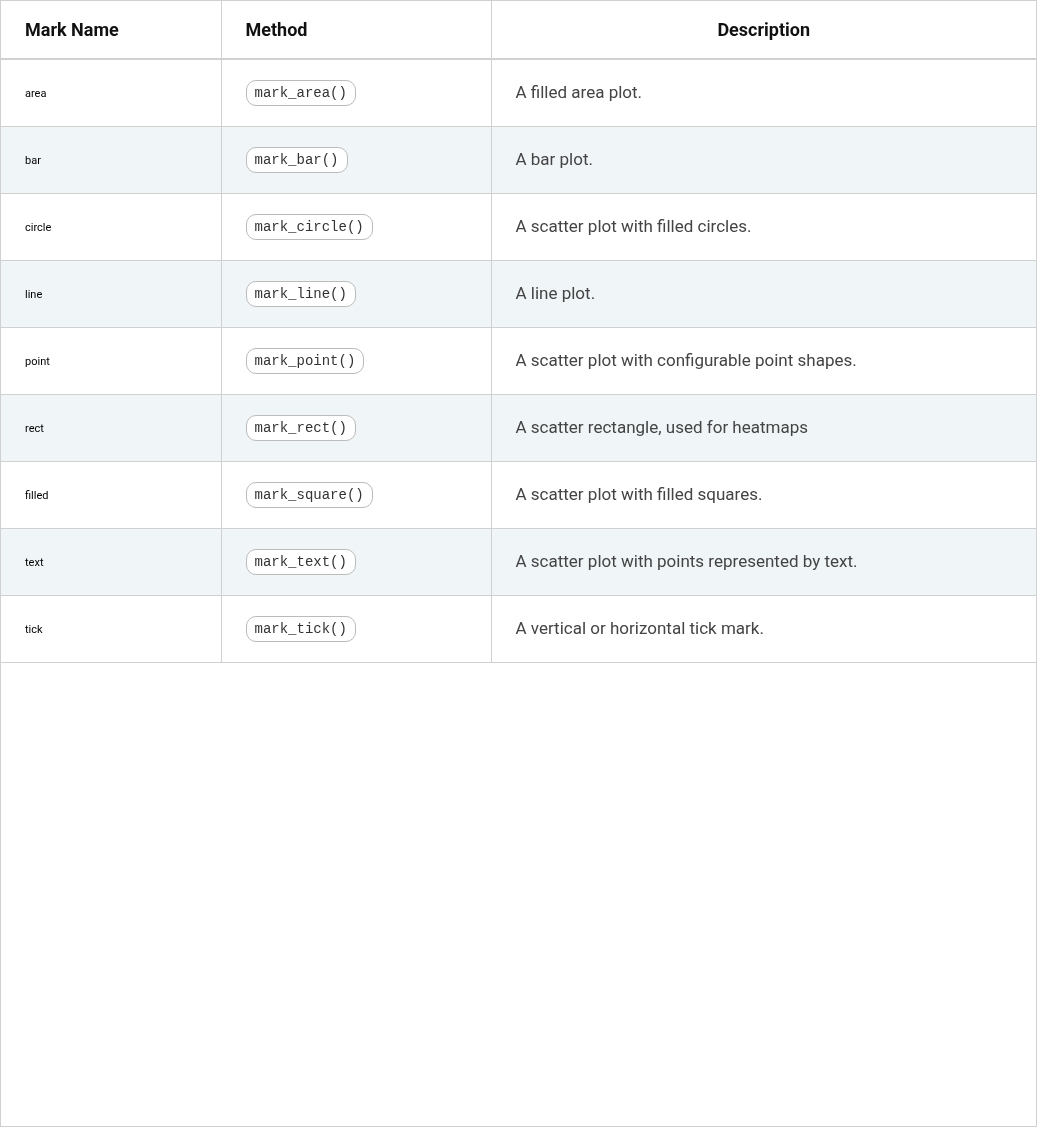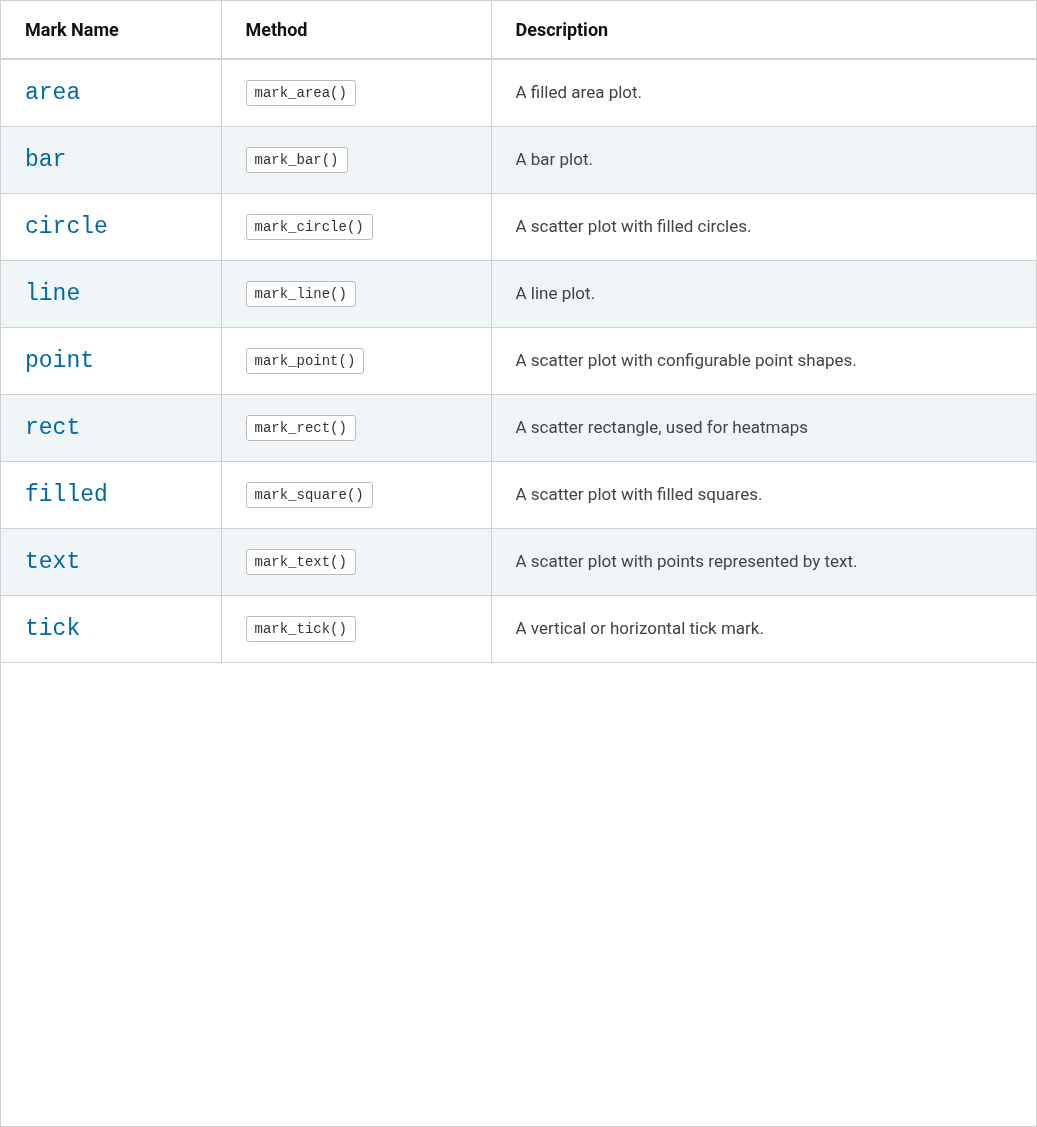--- a/index.html
+++ b/index.html
@@ -46,53 +46,53 @@
     thead th:first-child {
       width: 220px;
     }
 
     thead th:nth-child(2) {
       width: 270px;
     }
 
     thead th:nth-child(3) {
       width: auto;
+      text-align: center;
     }
 
     tbody tr {
       border-bottom: 1px solid #d0d0d0;
     }
 
     tbody tr:nth-child(even) {
       background-color: #f0f5f7;
     }
 
     tbody tr:nth-child(odd) {
       background-color: #ffffff;
     }
 
     tbody td {
       padding: 20px 24px;
       vertical-align: middle;
     }
 
     tbody td:first-child {
-      font-size: 23px;
-      color: #0369a1;
-      font-family: Liberation Mono, monospace;
+      font-size: 11px;
+      color: #000000;
     }
 
     .method-badge {
       display: inline-block;
       font-family: 'Courier New', Courier, monospace;
       font-size: 14px;
       color: #333;
       background: #ffffff;
       border: 1px solid #bbb;
-      border-radius: 3px;
+      border-radius: 10px;
       padding: 4px 8px;
       white-space: nowrap;
       text-align: center;
     }
 
     .description-cell {
       font-size: 17px;
       color: #444;
       line-height: 1.5;
     }

